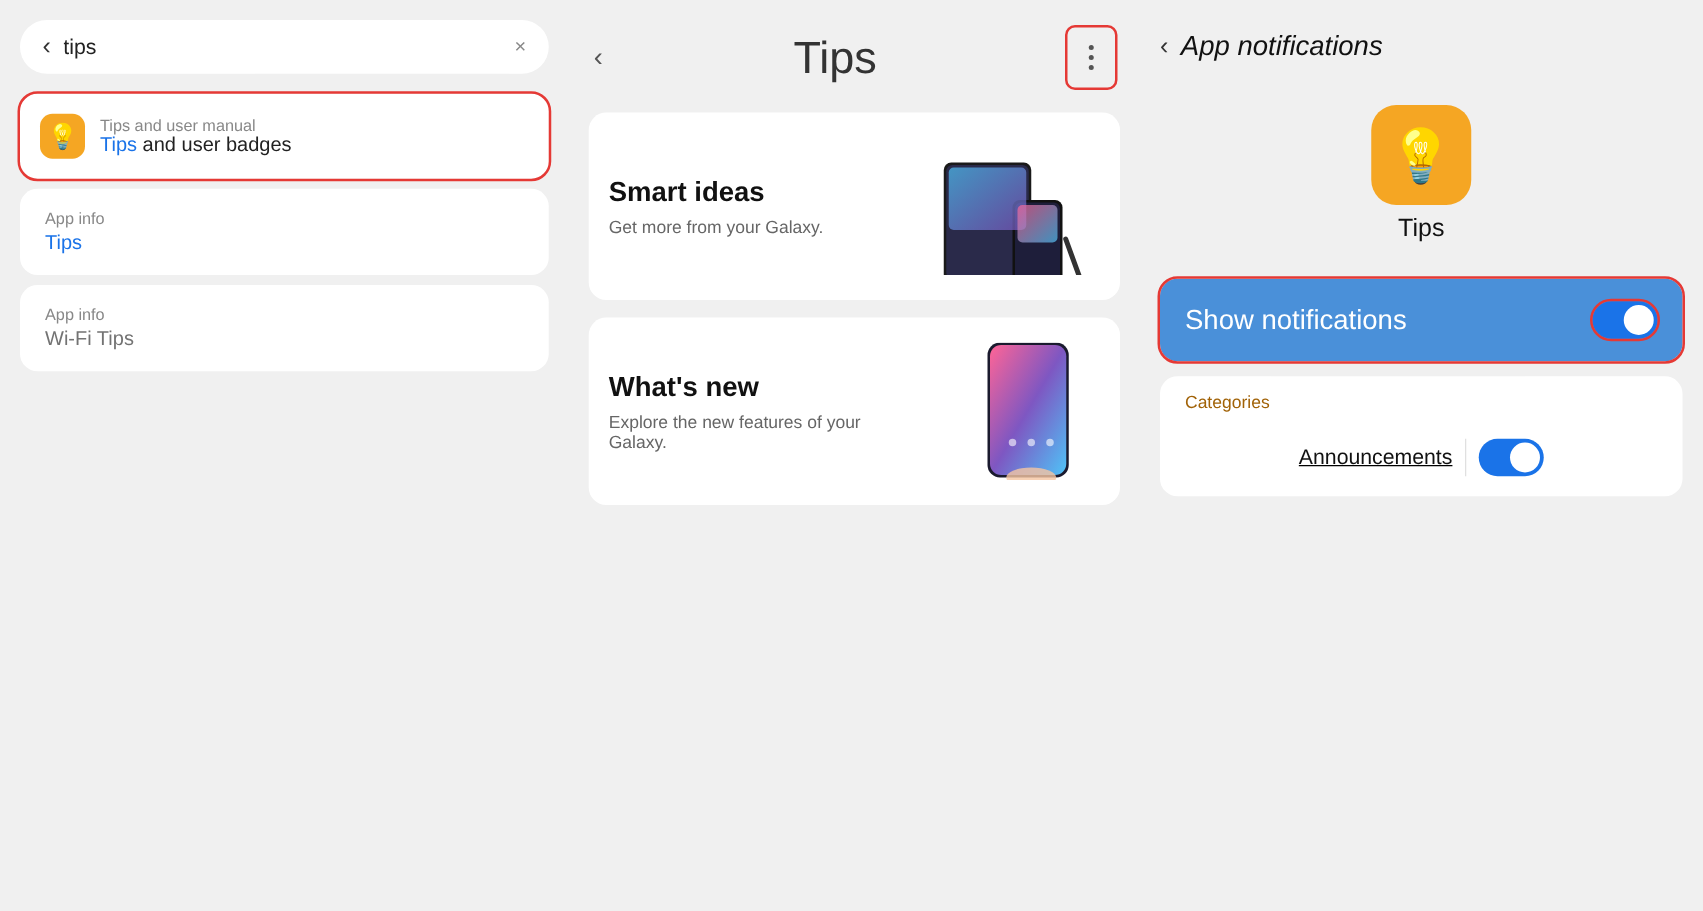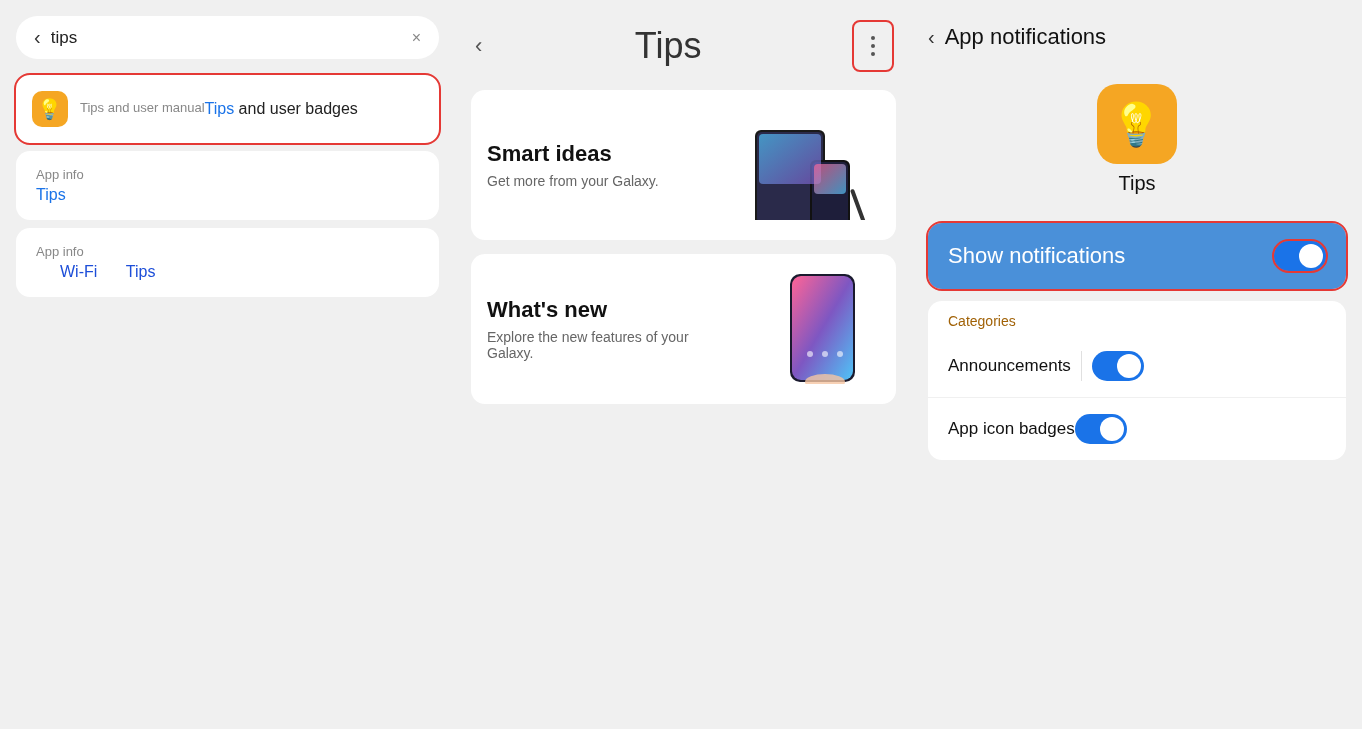--- a/index.html
+++ b/index.html
@@ -72,21 +72,21 @@
       border-radius: 10px;
       display: flex;
       align-items: center;
       justify-content: center;
       font-size: 20px;
       flex-shrink: 0;
     }
 
     .result-text-block {
       display: flex;
-      flex-direction: row;
+      flex-direction: column;
     }
     .result-subtitle {
       font-size: 13px;
       color: #888;
     }
     .result-title {
       font-size: 16px;
       color: #222;
     }
     .result-title span.highlight {
@@ -107,22 +107,21 @@
     }
     .info-link {
       font-size: 16px;
       color: #1a73e8;
     }
     .info-link-mixed {
       font-size: 16px;
       color: #222;
     }
     .info-link-mixed span {
-      color: #1d4ed8;
-      margin-left: 24px;
+      color: #737373;
     }
 
     
     .middle-panel {
       flex: 1;
       background: #f0f0f0;
       display: flex;
       flex-direction: column;
       padding: 16px;
       gap: 14px;
@@ -221,20 +220,21 @@
     }
     .right-header .back-arrow {
       font-size: 20px;
       color: #333;
       cursor: pointer;
     }
     .right-header h2 {
       font-size: 22px;
       font-weight: 500;
       color: #111;
+      font-style: italic;
     }
 
     .app-info-section {
       display: flex;
       flex-direction: column;
       align-items: center;
       gap: 8px;
       padding: 10px 0 16px;
     }
 
@@ -306,23 +306,24 @@
       overflow: hidden;
     }
     .categories-label {
       font-size: 14px;
       color: #a16207;
       padding: 12px 20px 6px;
     }
     .category-row {
       display: flex;
       align-items: center;
-      justify-content: flex-start;
+      justify-content: center;
       padding: 16px 20px;
       border-bottom: 1px solid #f0f0f0;
+      text-decoration: underline;
     }
     .category-row:last-child {
       border-bottom: none;
     }
     .category-row-label {
       font-size: 17px;
       color: #111;
     }
 
     
@@ -473,20 +474,14 @@
     <div class="category-row">
       <span class="category-row-label">Announcements</span>
       <div style="display:flex;align-items:center;">
         <div class="cat-divider"></div>
         <div class="toggle on">
           <div class="thumb"></div>
         </div>
       </div>
     </div>
 
-    <div class="category-row">
-      <span class="category-row-label">App icon badges</span>
-      <div class="toggle on">
-        <div class="thumb"></div>
-      </div>
-    </div>
   </div>
 </div>
 
 </body></html>

